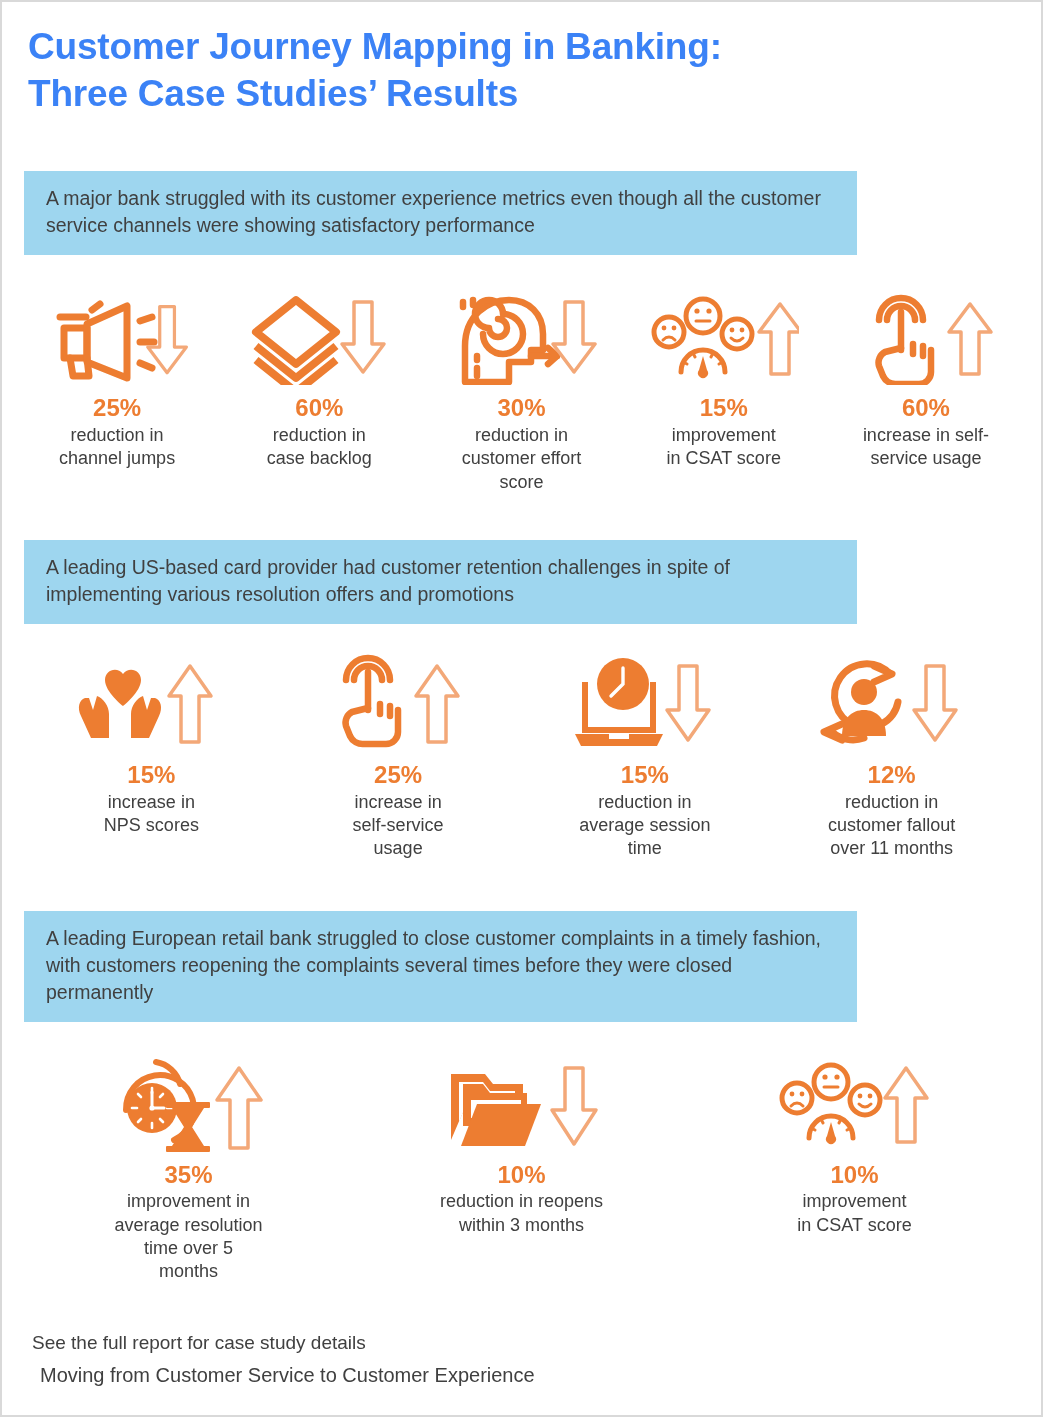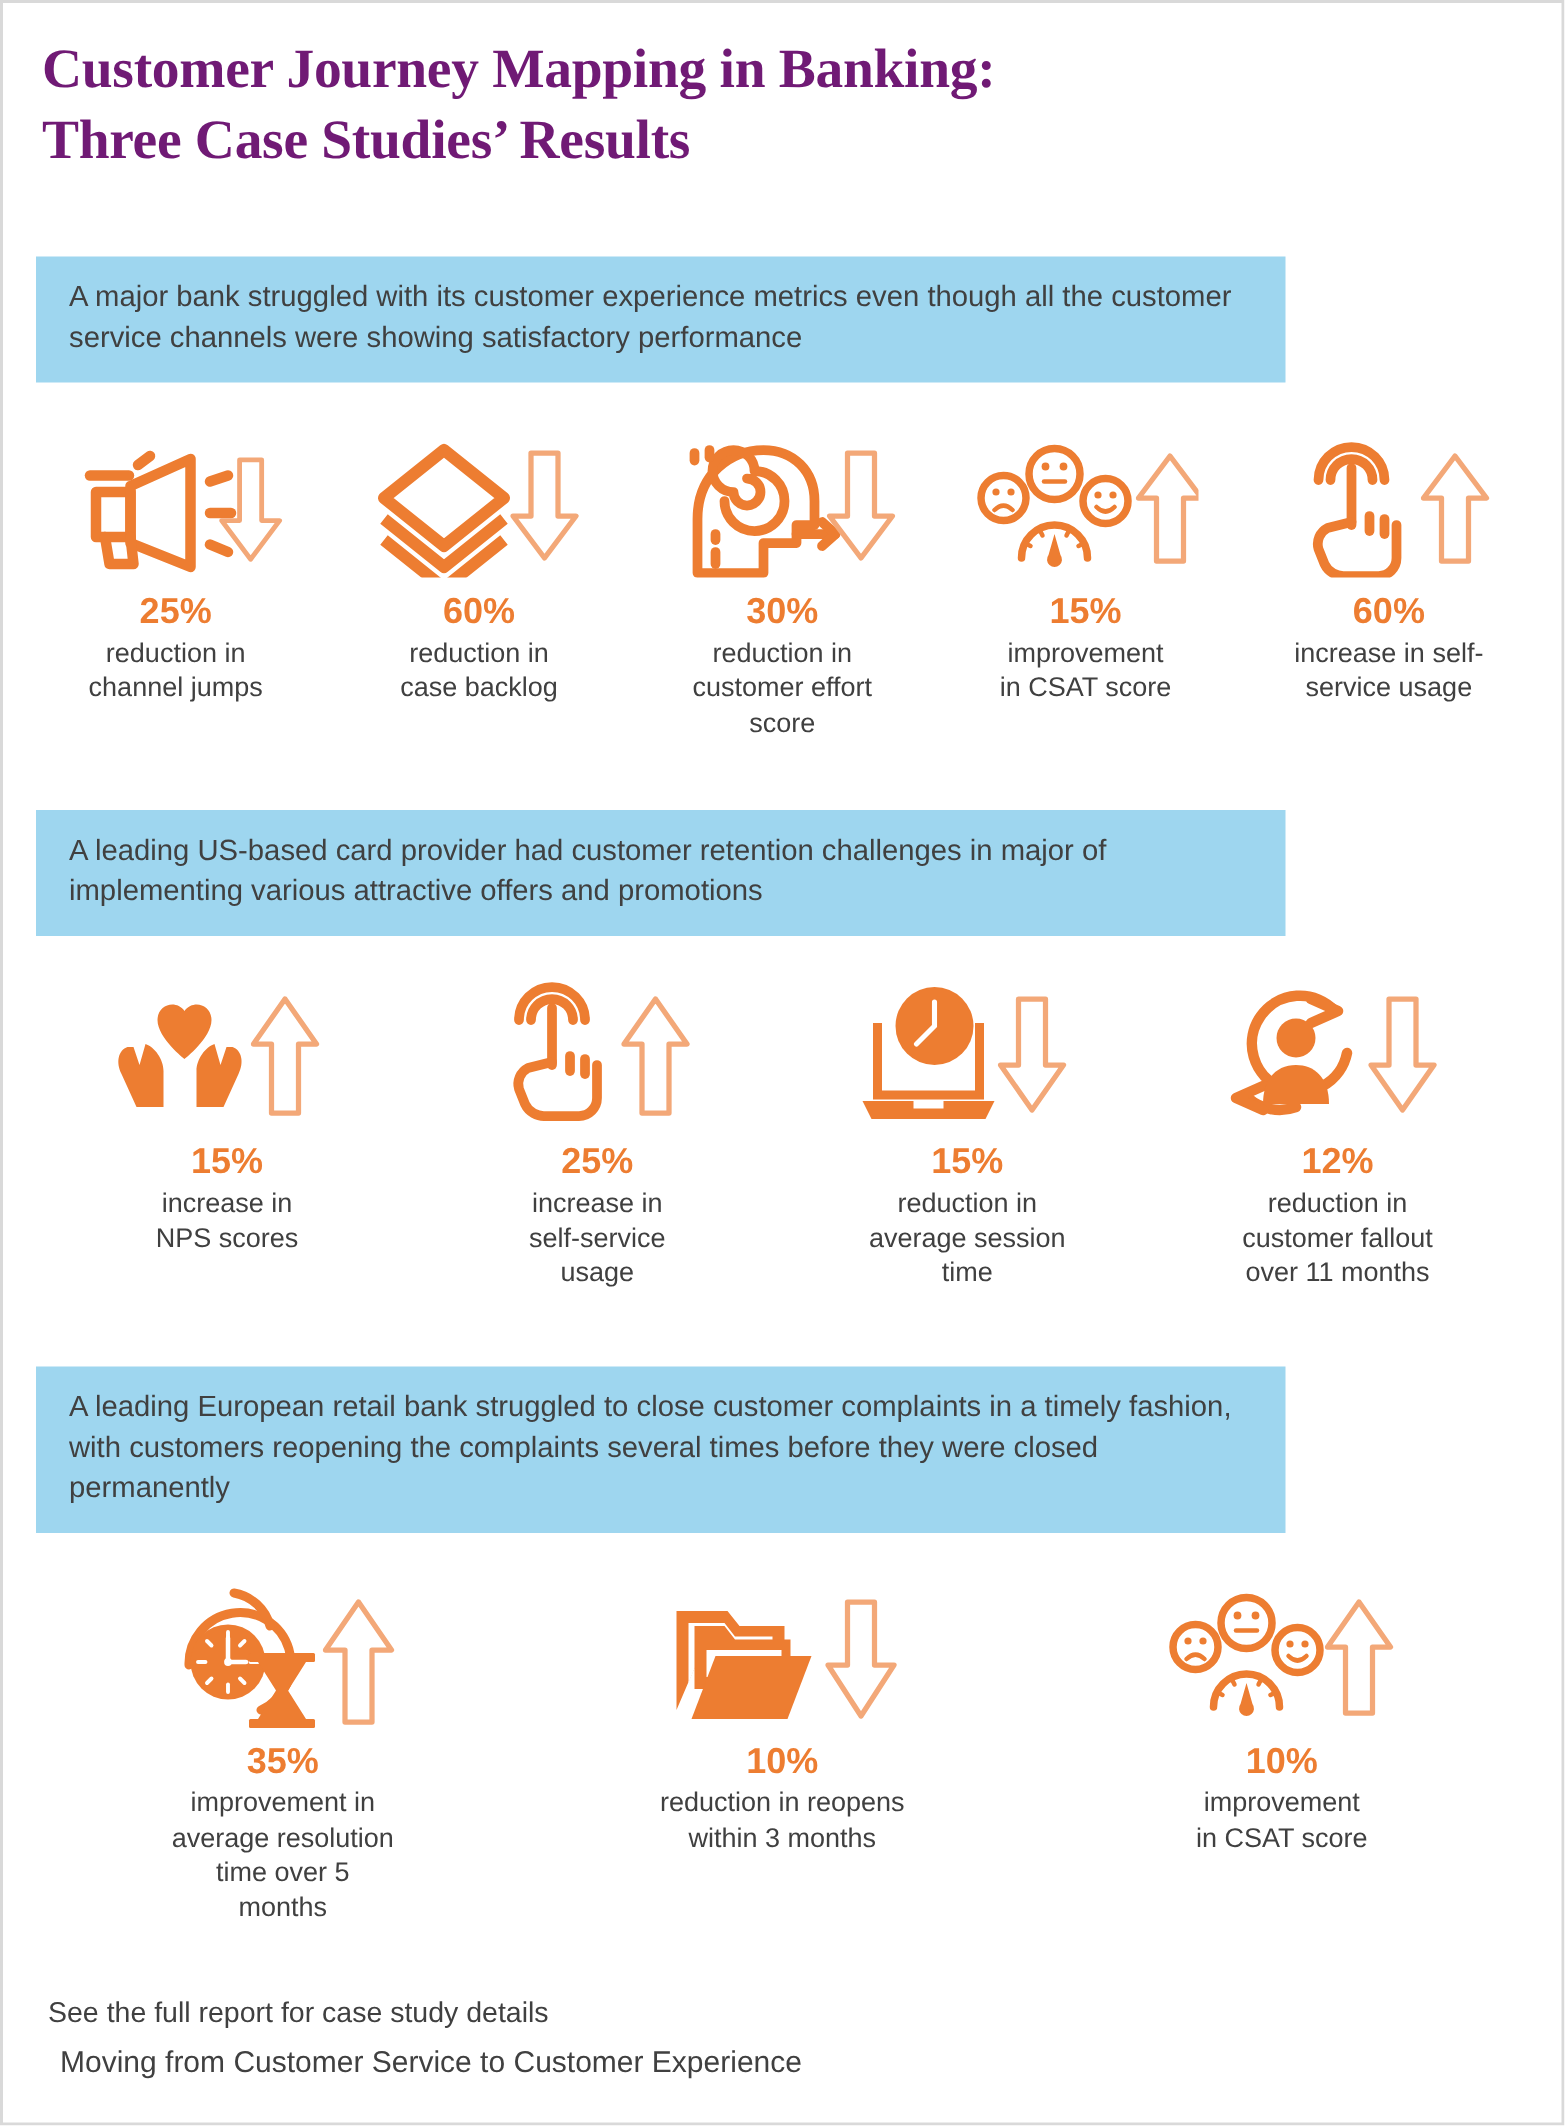--- a/index.html
+++ b/index.html
@@ -28,25 +28,24 @@
   }
 
   
   .title-block {
     padding: 22px 26px 0 26px;
   }
   .title {
     font-size: 37px;
     font-weight: bold;
     line-height: 1.26;
-    color: #701a75;
+    color: #3b82f6;
     letter-spacing: -0.2px;
     margin: 0;
     white-space: pre-line;
-    font-family: Liberation Serif, serif;
   }
 
   
   .banner {
     background: #9ED6EF;
     margin: 0 0 0 22px;
     width: 833px;
     box-sizing: border-box;
     padding: 14px 26px 16px 22px;
   }
@@ -289,21 +288,21 @@
         </svg>
       </div>
       <div class="pct">60%</div>
       <div class="caption">increase in self-
 service usage</div>
     </div>
   </div>
 
   <div class="gap2"></div>
   <div class="banner">
-    <p class="banner-text">A leading US-based card provider had customer retention challenges in major of implementing various attractive offers and promotions</p>
+    <p class="banner-text">A leading US-based card provider had customer retention challenges in spite of implementing various resolution offers and promotions</p>
   </div>
 
   <div class="row row2">
 
     <div class="stat">
       <div class="icon-wrap">
         <svg width="160" height="100" viewBox="0 0 160 100">
           <path d="M52 18 C52 8 40 4 34 12 C28 4 16 8 16 18 C16 30 34 44 34 44 C34 44 52 30 52 18 Z" fill="#ED7D31" transform="translate(18,8)"></path>
           <path d="M10 44 C4 46 2 54 6 62 L16 84 L34 84 L34 60 C34 52 28 44 22 42 L18 56 L14 44 Z" fill="#ED7D31" transform="translate(4,0)"></path>
           <path d="M88 44 C94 46 96 54 92 62 L82 84 L64 84 L64 60 C64 52 70 44 76 42 L80 56 L84 44 Z" fill="#ED7D31" transform="translate(-4,0)"></path>

